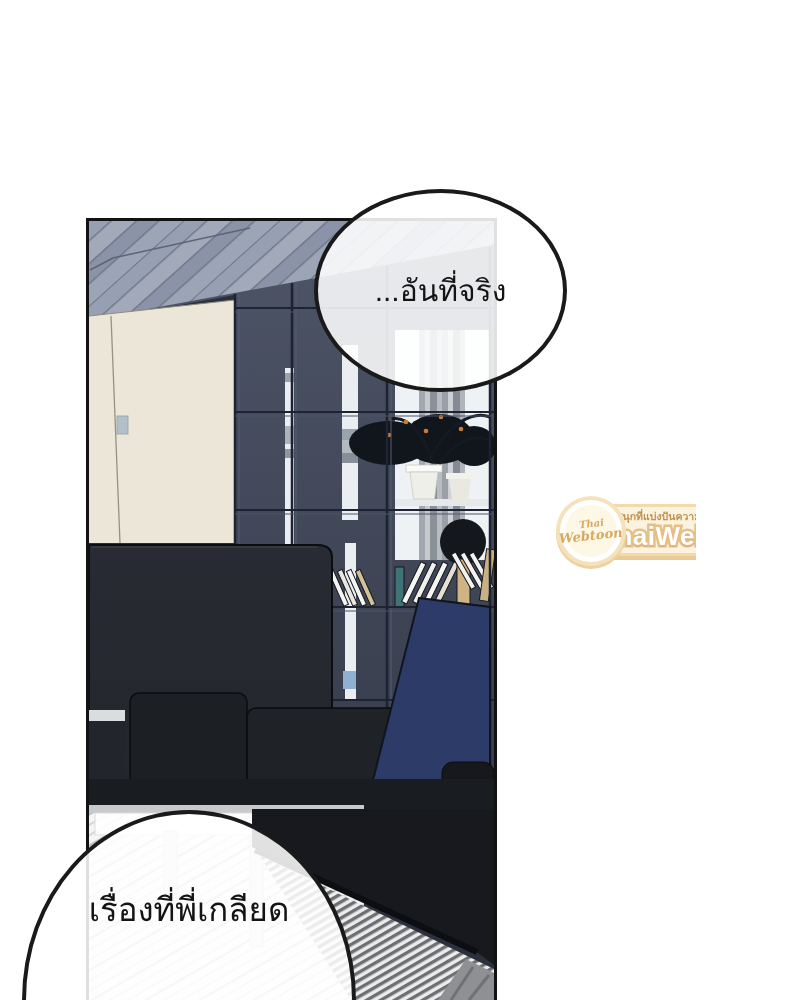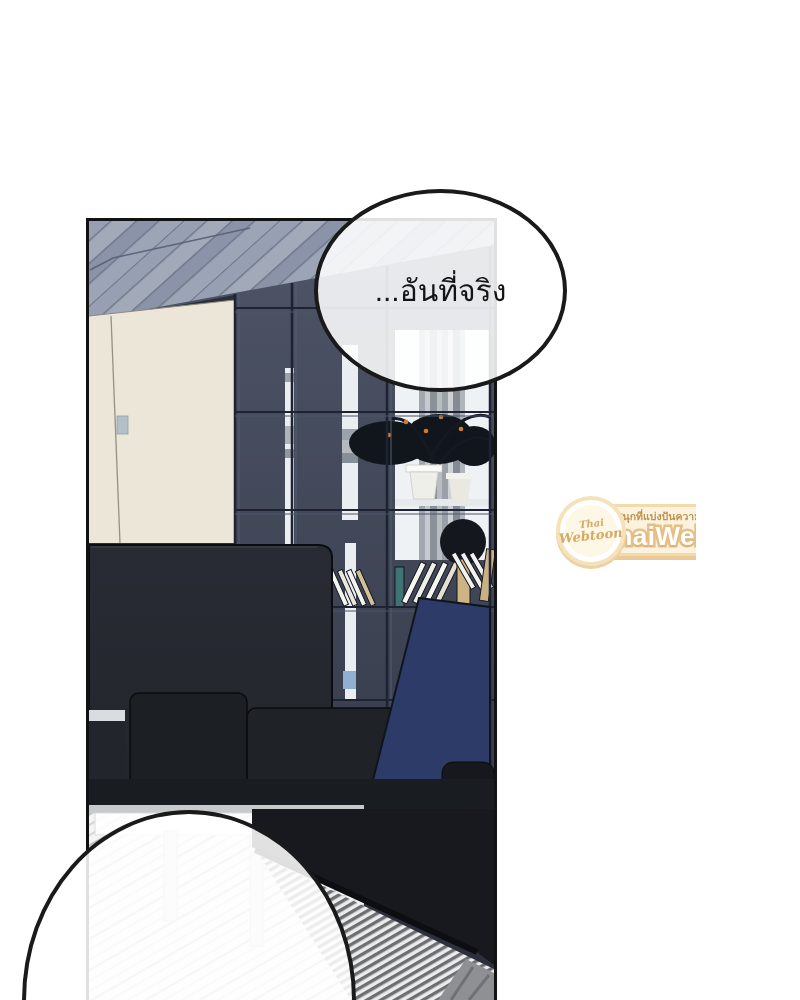--- a/index.html
+++ b/index.html
@@ -226,20 +226,21 @@
       </g>
     </svg>
   </div>
 
   <div id="bubble-top" class="bubble">
     <span>...อันที่จริง</span>
   </div>
 
   <div id="bubble-bottom" class="bubble">
     <div class="lines">
+      <div>เรื่องที่พี่เกลียด</div>
     </div>
   </div>
 
   <div id="watermark">
     <div id="wm-tail"></div>
     <div id="wm-body">
       <div id="wm-body-inner"></div>
     </div>
     <div id="wm-tagline">เว็บสนุกที่แบ่งปันความสุขให้กับทุกคน</div>
     <div id="wm-brand">ThaiWebtoon</div>

